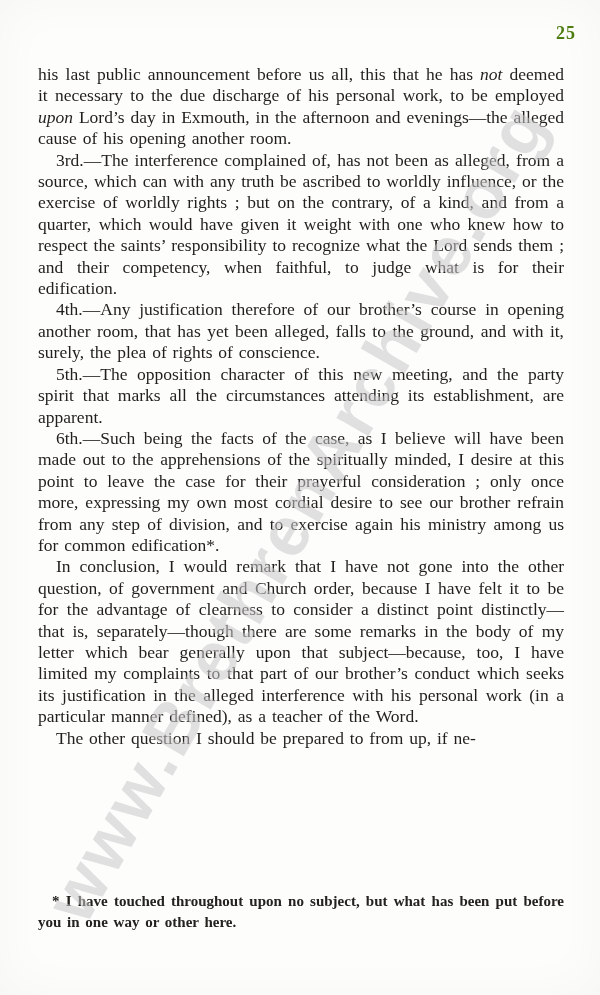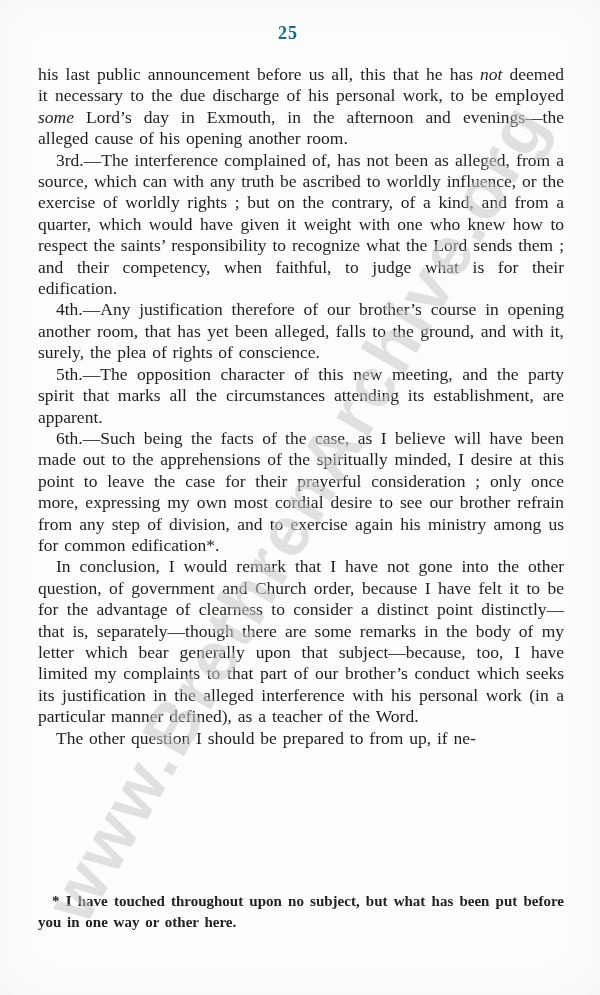--- a/index.html
+++ b/index.html
@@ -15,25 +15,25 @@
     overflow: hidden;
     font-family: "Liberation Serif", serif;
     color: #211e1b;
     box-shadow: inset 0 0 50px rgba(0,0,0,0.03);
   }
   .page-number {
     position: absolute;
     top: 23px;
     left: 0;
     right: 24px;
-    text-align: center;
+    text-align: right;
     font-size: 18px;
     font-weight: bold;
     letter-spacing: 1px;
-    color: #0369a1;
+    color: #4d7c0f;
   }
   .body-text {
     position: absolute;
     top: 64px;
     left: 38px;
     width: 526px;
     font-size: 17.5px;
     line-height: 21.4px;
     text-align: justify;
     word-spacing: 1.5px;
@@ -81,21 +81,21 @@
 <body>
 
 <div class="scan-page">
 
   <div class="watermark">www.BrethrenArchive.org</div>
 
   <div class="page-number">25</div>
 
   <main class="body-text">
 
-    <p class="no-indent"><span>his last public announcement before us all, this that he has </span><em>not</em><span> deemed it necessary to the due discharge of his personal work, to be employed </span><em>some</em><span> Lord’s day in Exmouth, in the afternoon and evenings—the alleged cause of his opening another room.</span></p>
+    <p class="no-indent"><span>his last public announcement before us all, this that he has </span><em>not</em><span> deemed it necessary to the due discharge of his personal work, to be employed </span><em>upon</em><span> Lord’s day in Exmouth, in the afternoon and evenings—the alleged cause of his opening another room.</span></p>
 
     <p>3rd.—The interference complained of, has not been as alleged, from a source, which can with any truth be ascribed to worldly influence, or the exercise of worldly rights ; but on the contrary, of a kind, and from a quarter, which would have given it weight with one who knew how to respect the saints’ responsibility to recognize what the Lord sends them ; and their competency, when faithful, to judge what is for their edification.</p>
 
     <p>4th.—Any justification therefore of our brother’s course in opening another room, that has yet been alleged, falls to the ground, and with it, surely, the plea of rights of conscience.</p>
 
     <p>5th.—The opposition character of this new meeting, and the party spirit that marks all the circumstances attending its establishment, are apparent.</p>
 
     <p>6th.—Such being the facts of the case, as I believe will have been made out to the apprehensions of the spiritually minded, I desire at this point to leave the case for their prayerful consideration ; only once more, expressing my own most cordial desire to see our brother refrain from any step of division, and to exercise again his ministry among us for common edification*.</p>
 
     <p>In conclusion, I would remark that I have not gone into the other question, of government and Church order, because I have felt it to be for the advantage of clearness to consider a distinct point distinctly—that is, separately—though there are some remarks in the body of my letter which bear generally upon that subject—because, too, I have limited my complaints to that part of our brother’s conduct which seeks its justification in the alleged interference with his personal work (in a particular manner defined), as a teacher of the Word.</p>

